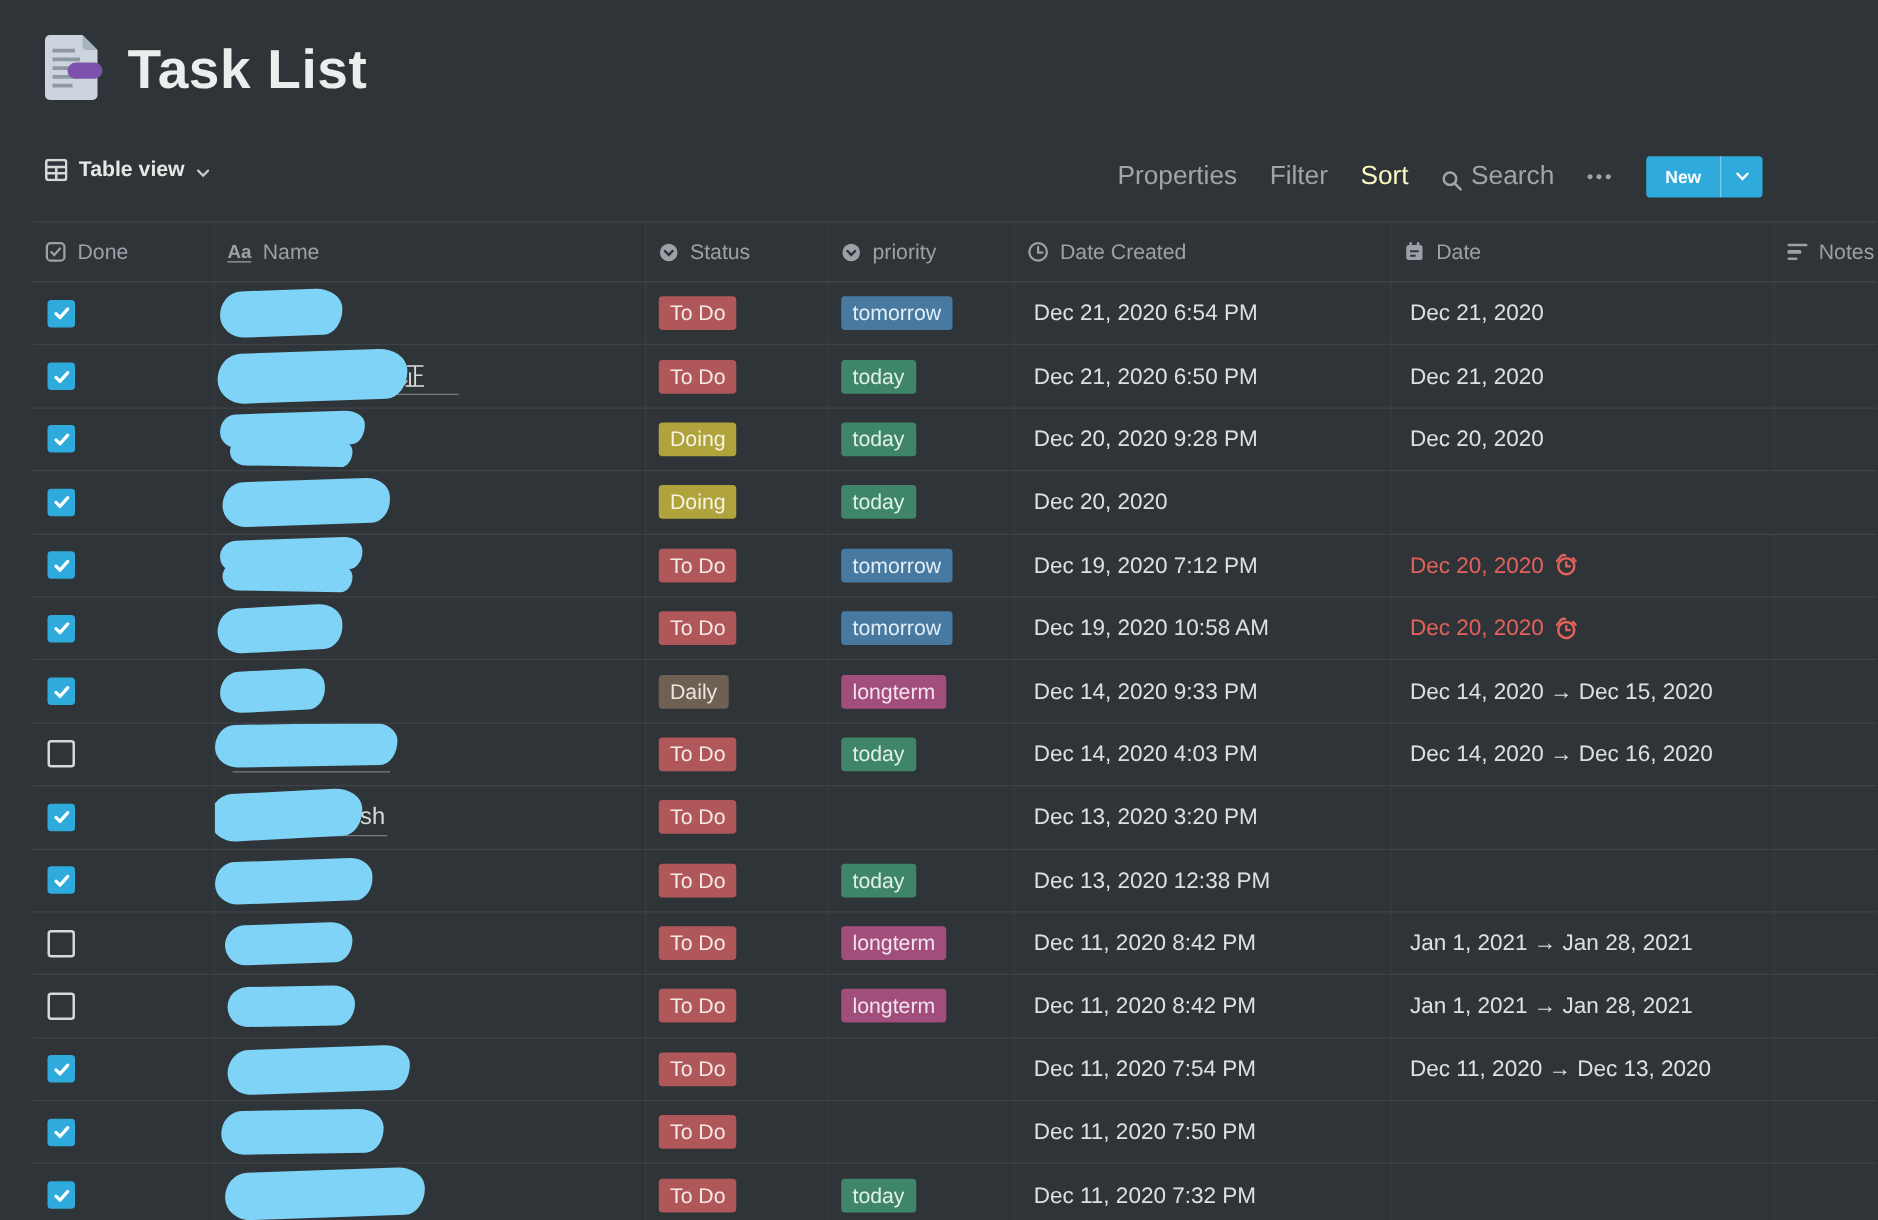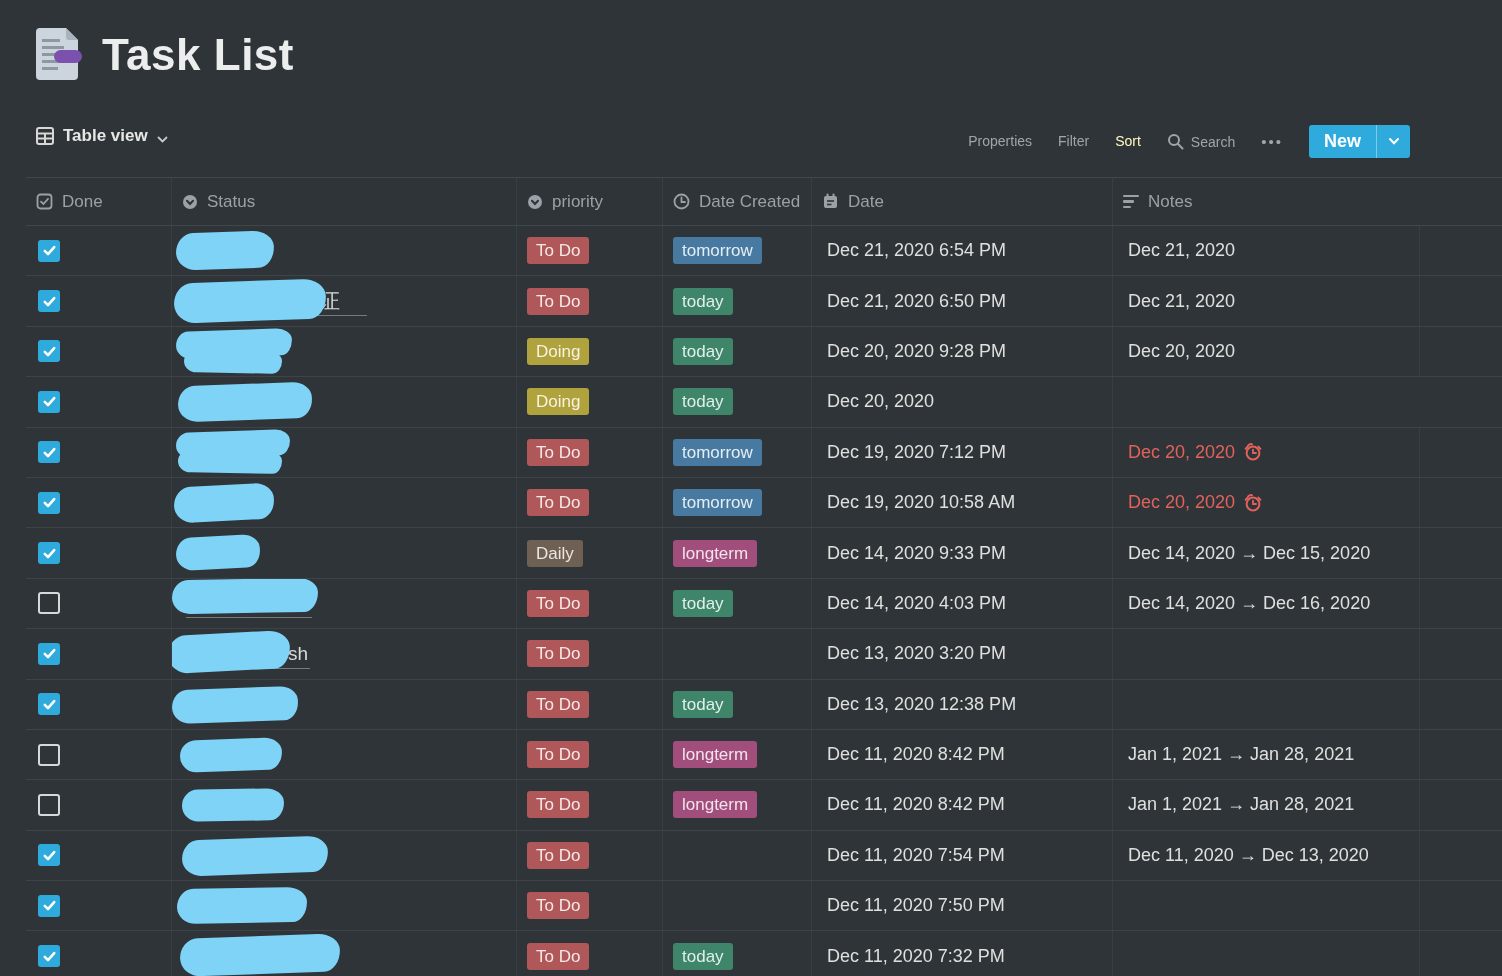--- a/index.html
+++ b/index.html
@@ -11,26 +11,26 @@
   }
   
   .title-row{position:absolute;left:34px;top:26px;display:flex;align-items:center;gap:18px;}
   .page-title{font-size:44px;font-weight:800;color:#eceded;letter-spacing:.5px;}
   
   .controls{position:absolute;left:0;top:122px;width:100%;height:38px;padding-left:32px;}
   .view-tab{position:absolute;left:36px;top:4px;display:flex;align-items:center;gap:9px;cursor:pointer;}
   .view-tab .label{font-size:17px;font-weight:700;color:#e7e8e6;}
   .chev{width:11px;height:11px;display:inline-block;}
   .right-tools{position:absolute;right:124px;top:0;display:flex;align-items:center;gap:26px;height:38px;}
-  .tool-btn{font-size:14px;color:#9fa5a9;cursor:pointer;white-space:nowrap;}
+  .tool-btn{font-size:21px;color:#9fa5a9;cursor:pointer;white-space:nowrap;}
   .tool-btn.active{color:#fef9c3;}
   .search-btn{display:flex;align-items:flex-end;gap:7px;}
   .dots{font-size:15px;color:#9fa5a9;letter-spacing:2px;cursor:pointer;}
   .new-btn{display:flex;align-items:stretch;border-radius:3px;overflow:hidden;height:33px;cursor:pointer;}
-  .new-btn .main{display:flex;align-items:center;padding:0 15px;font-size:18px;font-weight:700;color:#fff;}
+  .new-btn .main{display:flex;align-items:center;padding:0 15px;font-size:14px;font-weight:700;color:#fff;}
   .new-btn .split{width:1px;background:rgba(255,255,255,.38);}
   .new-btn .arrow{display:flex;align-items:center;justify-content:center;width:33px;}
   
   .table{position:absolute;left:26px;top:177px;width:1476px;}
   .thead,.tr{display:grid;grid-template-columns:146px 345px 146px 149px 301px 307px 1fr;}
   .thead{height:47px;border-top:1px solid rgba(255,255,255,.09);border-bottom:1px solid rgba(255,255,255,.09);}
   .th{display:flex;align-items:center;gap:9px;padding:0 10px;color:#9ba1a6;font-size:17px;
       border-right:1px solid rgba(255,255,255,.05);overflow:hidden;white-space:nowrap;}
   .th:last-child{border-right:none;}
   .tr{height:49.4px;border-bottom:1px solid rgba(255,255,255,.08);}
@@ -125,20 +125,24 @@
     <div class="th">
       <span style="display:inline-flex;">
         <svg width="17" height="17" viewBox="0 0 17 17">
           <rect x="1.5" y="1.5" width="14" height="14" rx="3" fill="none" stroke="#9ba1a6" stroke-width="1.8"></rect>
           <path d="M5 8.6 L7.4 11 L12 5.8" fill="none" stroke="#9ba1a6" stroke-width="1.8" stroke-linecap="round"></path>
         </svg>
       </span>
       <span>Done</span>
     </div>
     <div class="th">
+      <span class="hdr-aa">Aa</span>
+      <span>Name</span>
+    </div>
+    <div class="th">
       <span style="display:inline-flex;">
         <svg width="16" height="16" viewBox="0 0 16 16">
           <circle cx="8" cy="8" r="7" fill="#9ba1a6"></circle>
           <path d="M5 6.8 L8 10 L11 6.8" fill="none" stroke="#2f3438" stroke-width="2" stroke-linecap="round"></path>
         </svg>
       </span>
       <span>Status</span>
     </div>
     <div class="th">
       <span style="display:inline-flex;">

